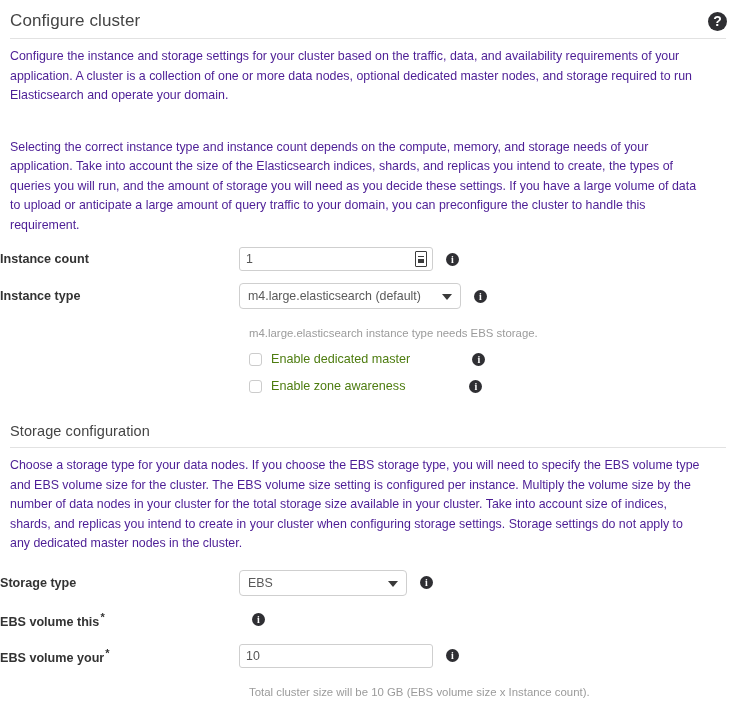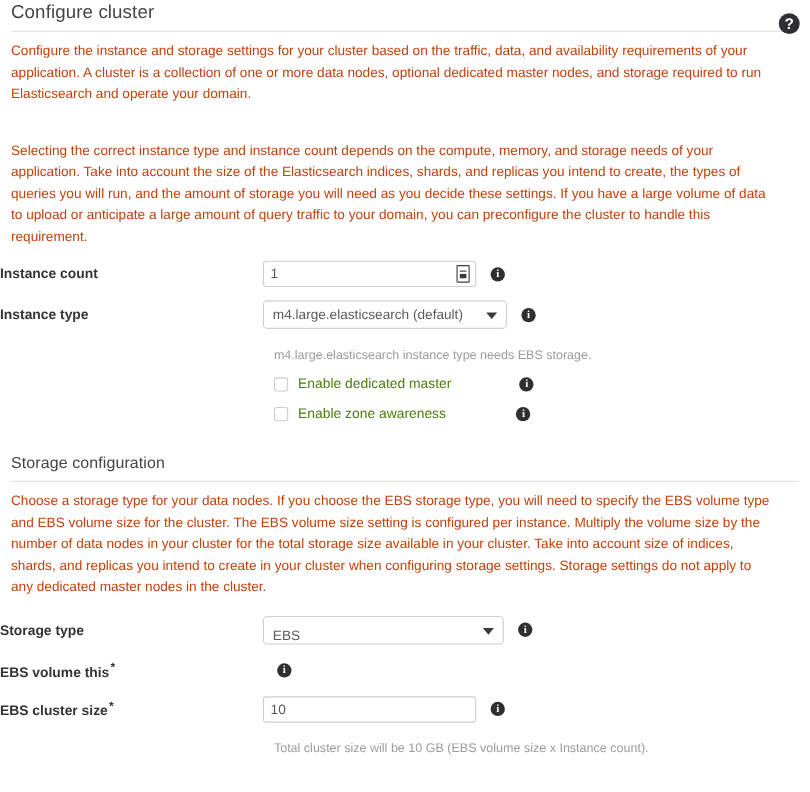--- a/index.html
+++ b/index.html
@@ -21,20 +21,21 @@
     width: 736px;
     box-sizing: border-box;
   }
 
   
   .section-head {
     position: relative;
     padding: 0 10px;
   }
   .section-head.first {
+    padding-top: 10px;
   }
   .section-title {
     font-size: 17px;
     font-weight: 400;
     color: #444444;
     line-height: 21px;
     margin: 0;
     letter-spacing: 0.1px;
   }
   .section-title.sub {
@@ -67,21 +68,21 @@
     text-align: center;
     font-family: "Liberation Sans", sans-serif;
     cursor: pointer;
     user-select: none;
   }
 
   
   .para {
     font-size: 12.4px;
     line-height: 19.5px;
-    color: #c2410c;
+    color: #4c1d95;
     margin: 8px 10px 0 10px;
     max-width: 690px;
   }
 
   
   .form-row {
     display: flex;
     align-items: center;
     margin-top: 12px;
   }
@@ -169,21 +170,21 @@
     background: #ffffff;
     display: flex;
     align-items: center;
     padding: 0 24px 0 8px;
     font-size: 12.4px;
     color: #5a5a5a;
     cursor: pointer;
     white-space: nowrap;
   }
   .select-box.w-narrow { width: 222px; }
-  .select-box.w-wide   { width: 219px; align-items: flex-end; }
+  .select-box.w-wide   { width: 168px; }
   .caret {
     position: absolute;
     right: 8px;
     top: 50%;
     margin-top: -2px;
     width: 0;
     height: 0;
     border-left: 5px solid transparent;
     border-right: 5px solid transparent;
     border-top: 6px solid #3a3a3a;
@@ -318,21 +319,21 @@
   </div>
 
   <div class="form-row" style="margin-top:15px">
     <div class="form-label"><span>EBS volume this</span><span class="req-star">*</span></div>
     <div class="control-cell">
       <span class="info-icon">i</span>
     </div>
   </div>
 
   <div class="form-row" style="margin-top:15px">
-    <div class="form-label"><span>EBS cluster size</span><span class="req-star">*</span></div>
+    <div class="form-label"><span>EBS volume your</span><span class="req-star">*</span></div>
     <div class="control-cell">
       <span class="input-wrap">
         <input class="text-input" type="text" value="10" style="">
       </span>
       <span class="info-icon">i</span>
     </div>
   </div>
   <div class="hint">Total cluster size will be 10 GB (EBS volume size x Instance count).</div>
 
 </div>

